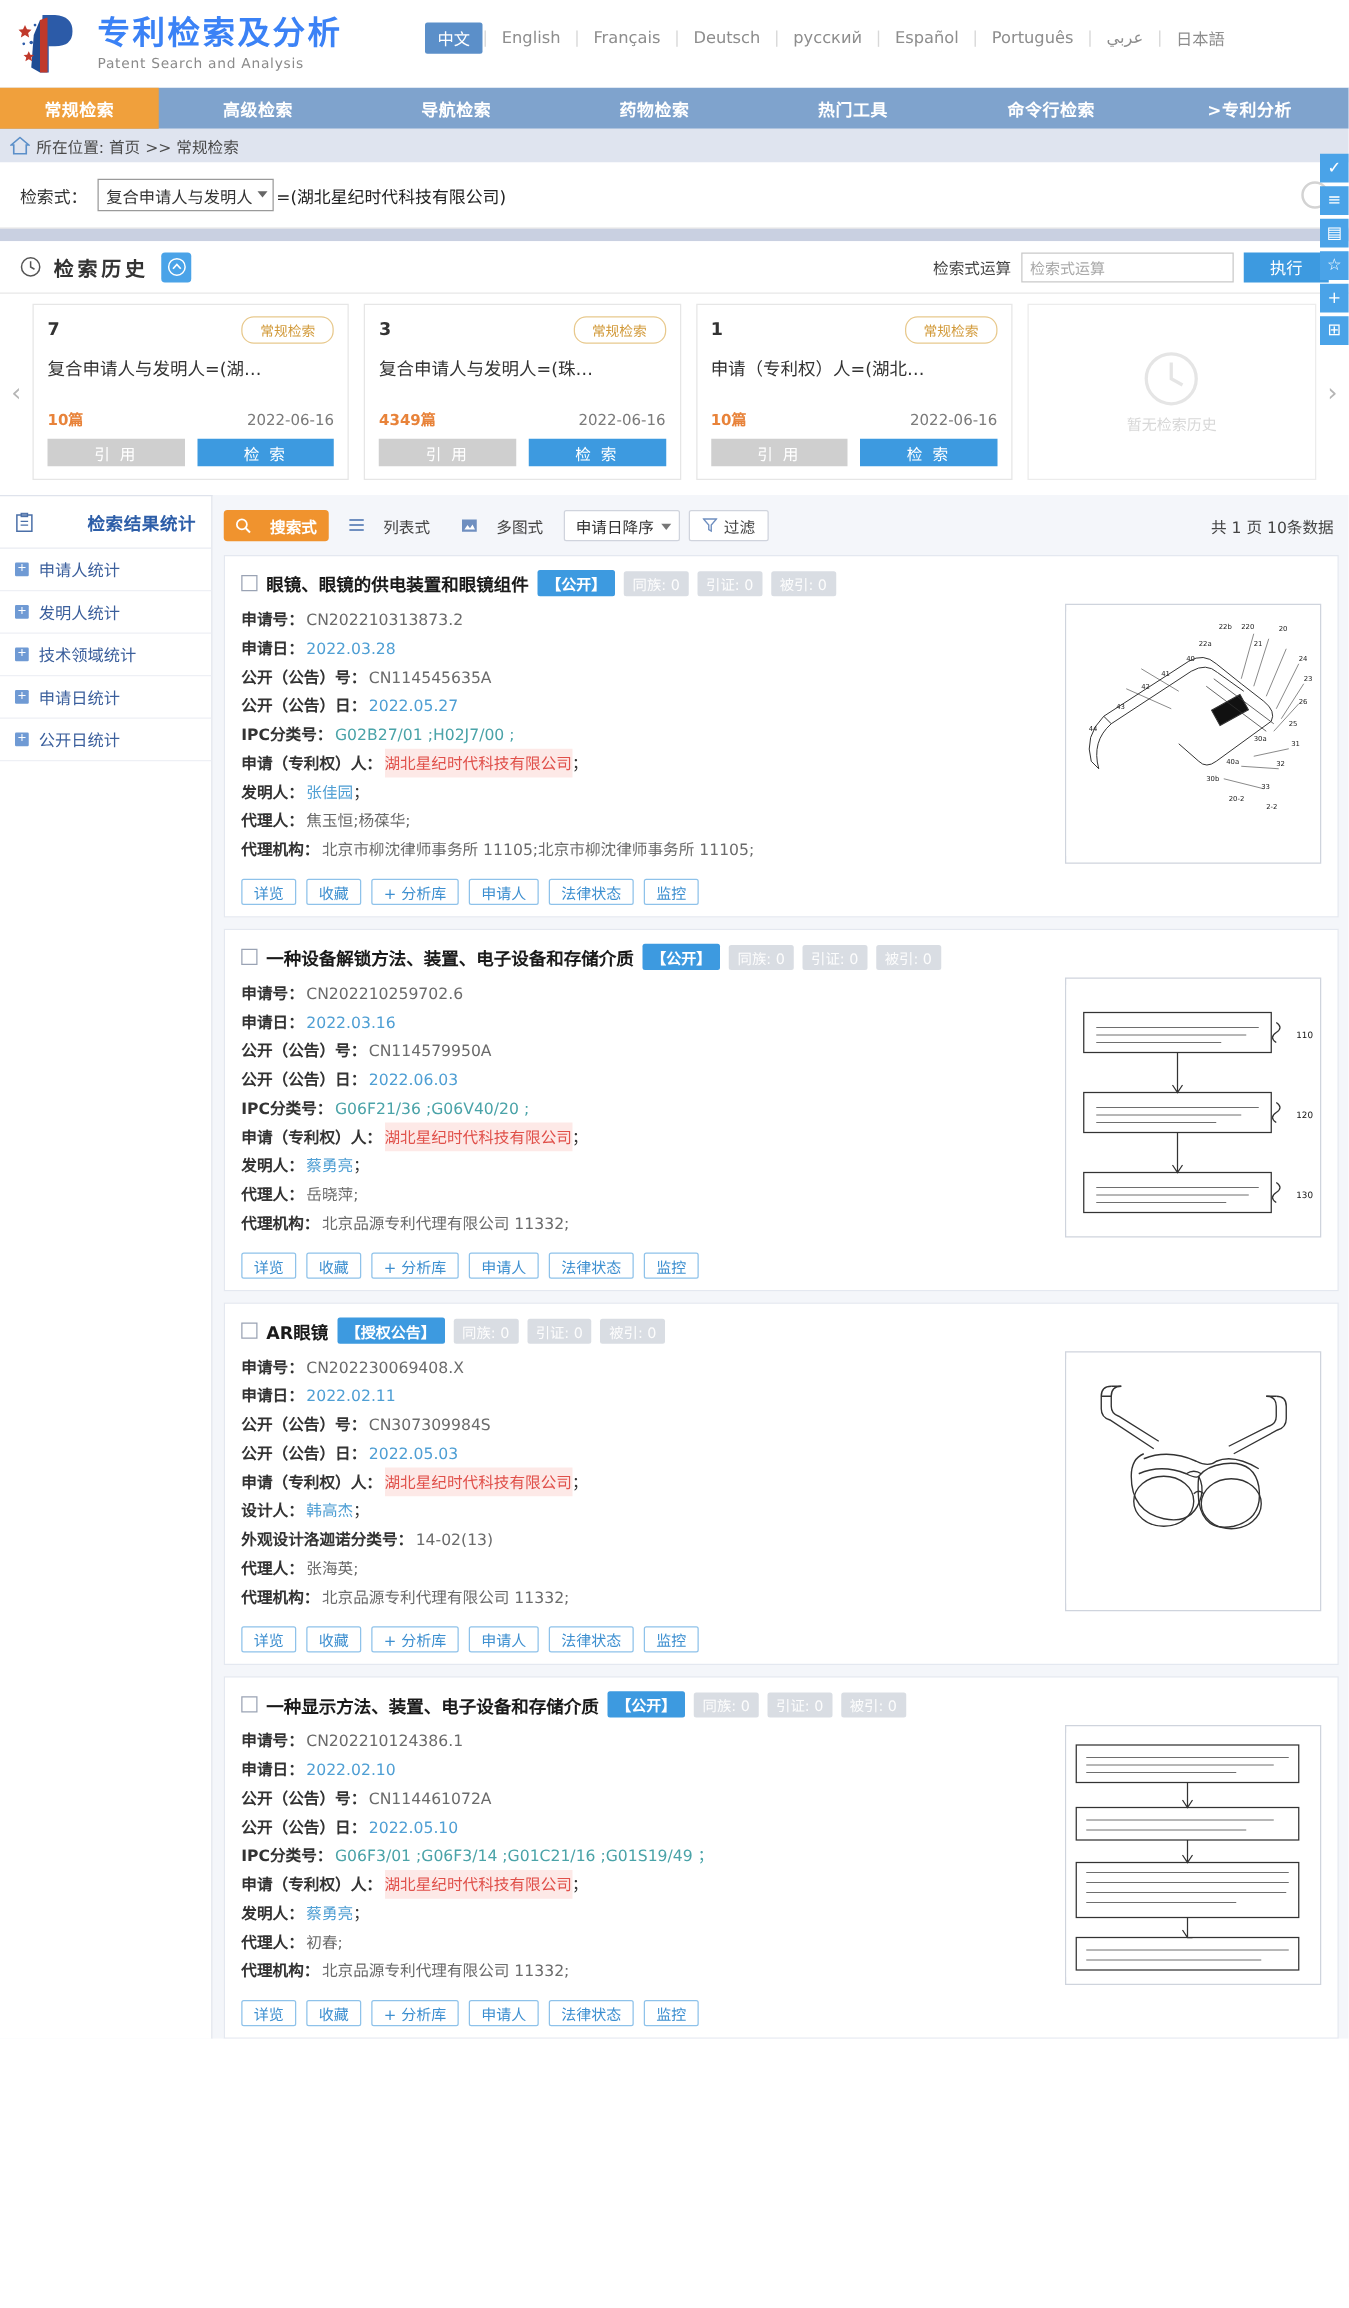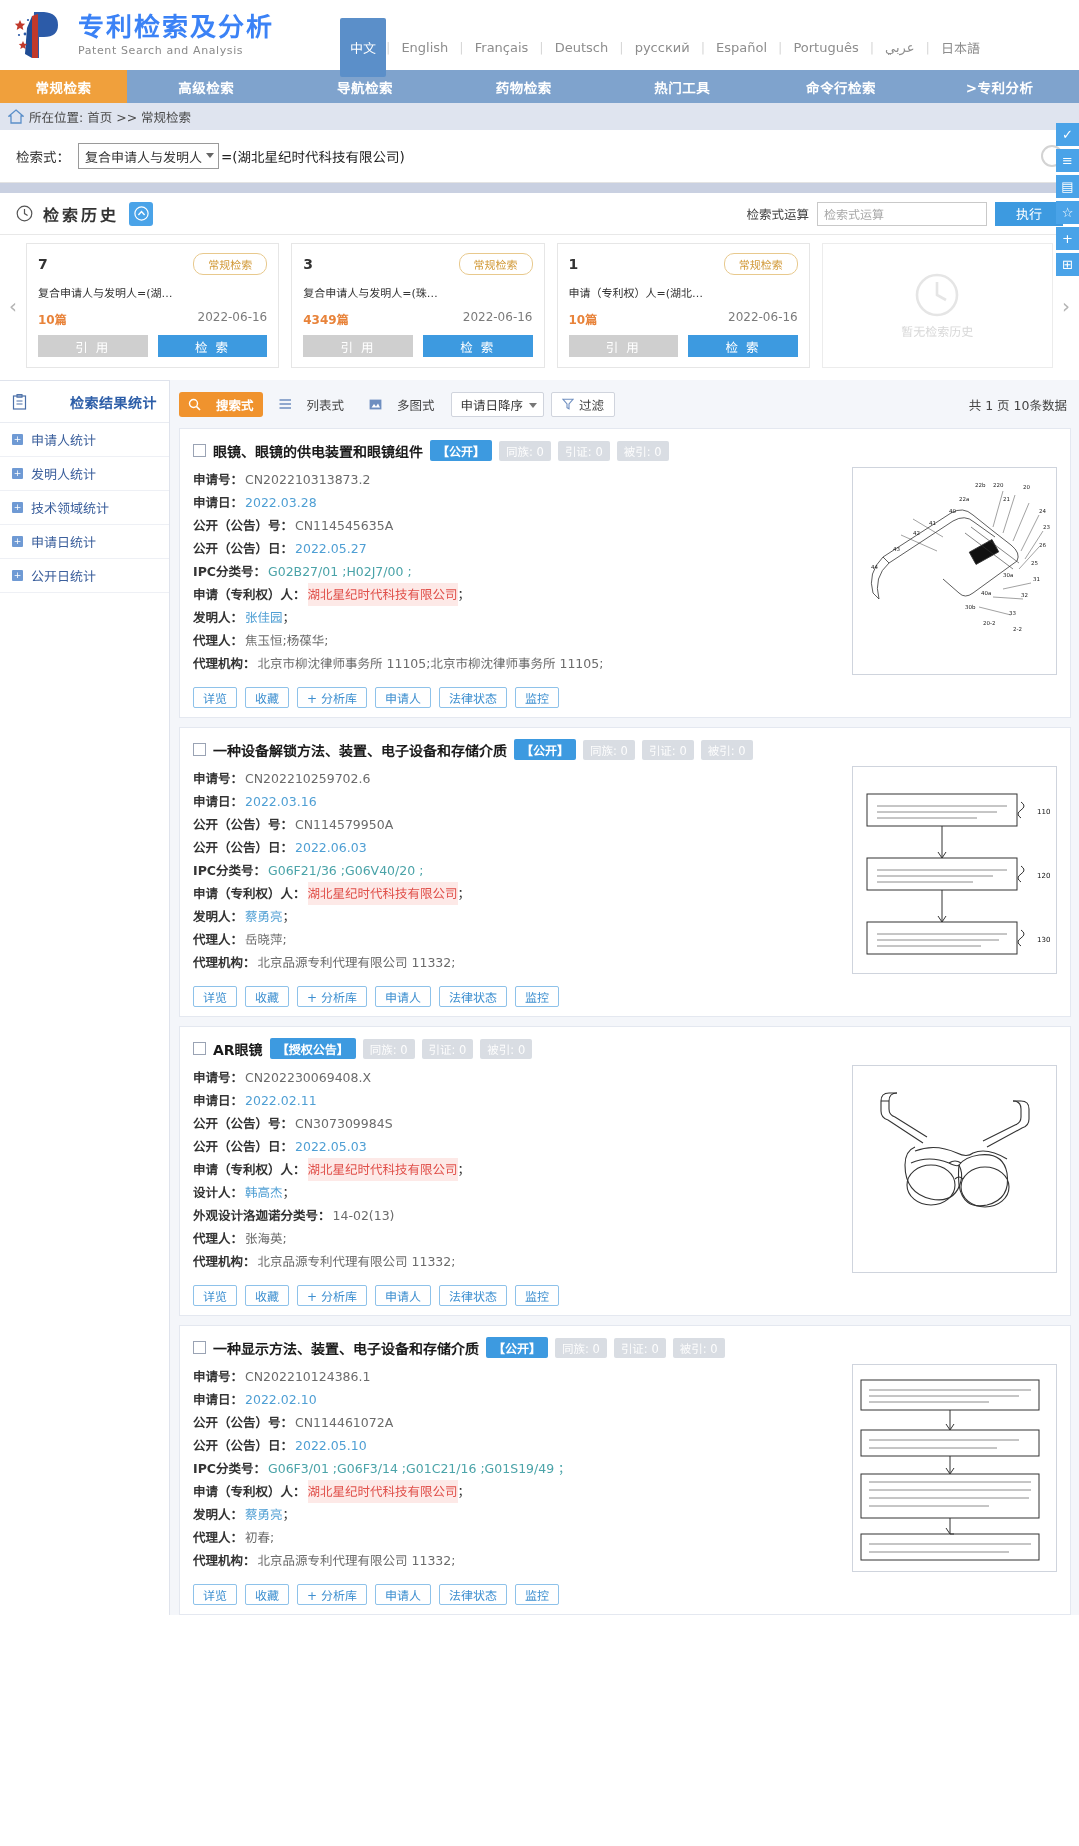--- a/index.html
+++ b/index.html
@@ -29,21 +29,21 @@
   .logo-text-en {
     font-size: 11px; color: #8a8a8a; letter-spacing: .6px; margin-top: 2px;
   }
   .lang-bar {
     position: absolute; left: 340px; top: 18px;
     display: flex; align-items: center; gap: 0px;
     font-size: 13px; color: #8d8d8d;
   }
   .lang-item { padding: 3px 11px; white-space: nowrap; cursor: pointer; }
   .lang-item.active {
-    background: #5b8fc9; color: #fff; padding: 20px 10px; border-radius: 2px;
+    background: #5b8fc9; color: #fff; padding: 3px 10px; border-radius: 2px;
   }
   .lang-sep { color: #d8d8d8; }
 
   
   .nav {
     height: 33px; background: #7fa3cd; display: flex; align-items: stretch;
   }
   .nav-item {
     flex: 1; display: flex; align-items: center; justify-content: center;
     color: #fff; font-size: 13.5px; font-weight: bold; cursor: pointer;
@@ -126,25 +126,25 @@
     flex: 1; border: 1px solid #e6e6e6; background: #fff; padding: 9px 11px 10px 11px;
     min-height: 112px; display: flex; flex-direction: column;
   }
   .hcard-top { display: flex; align-items: center; }
   .hcard-num { font-size: 14px; font-weight: bold; color: #333; }
   .hcard-tag {
     margin-left: auto; border: 1px solid #e8c98d; border-radius: 10px;
     color: #d29a3a; font-size: 11px; padding: 2px 14px; background: #fff;
   }
   .hcard-query {
-    font-size: 11px; color: #333; margin-top: 9px; white-space: nowrap;
+    font-size: 14px; color: #333; margin-top: 9px; white-space: nowrap;
     overflow: hidden; text-overflow: ellipsis;
   }
   .hcard-meta {
-    display: flex; align-items: flex-start; margin-top: 10px; font-size: 12px;
+    display: flex; align-items: flex-end; margin-top: 22px; font-size: 12px;
   }
   .hcard-count { color: #e8833a; font-weight: bold; }
   .hcard-date { margin-left: auto; color: #7b7b7b; }
   .hcard-btns { display: flex; gap: 10px; margin-top: 8px; }
   .btn-cite {
     flex: 1; height: 22px; background: #cfcfcf; color: #fff; font-size: 12.5px;
     display: flex; align-items: center; justify-content: center; cursor: pointer;
     letter-spacing: 2px;
   }
   .btn-search {

